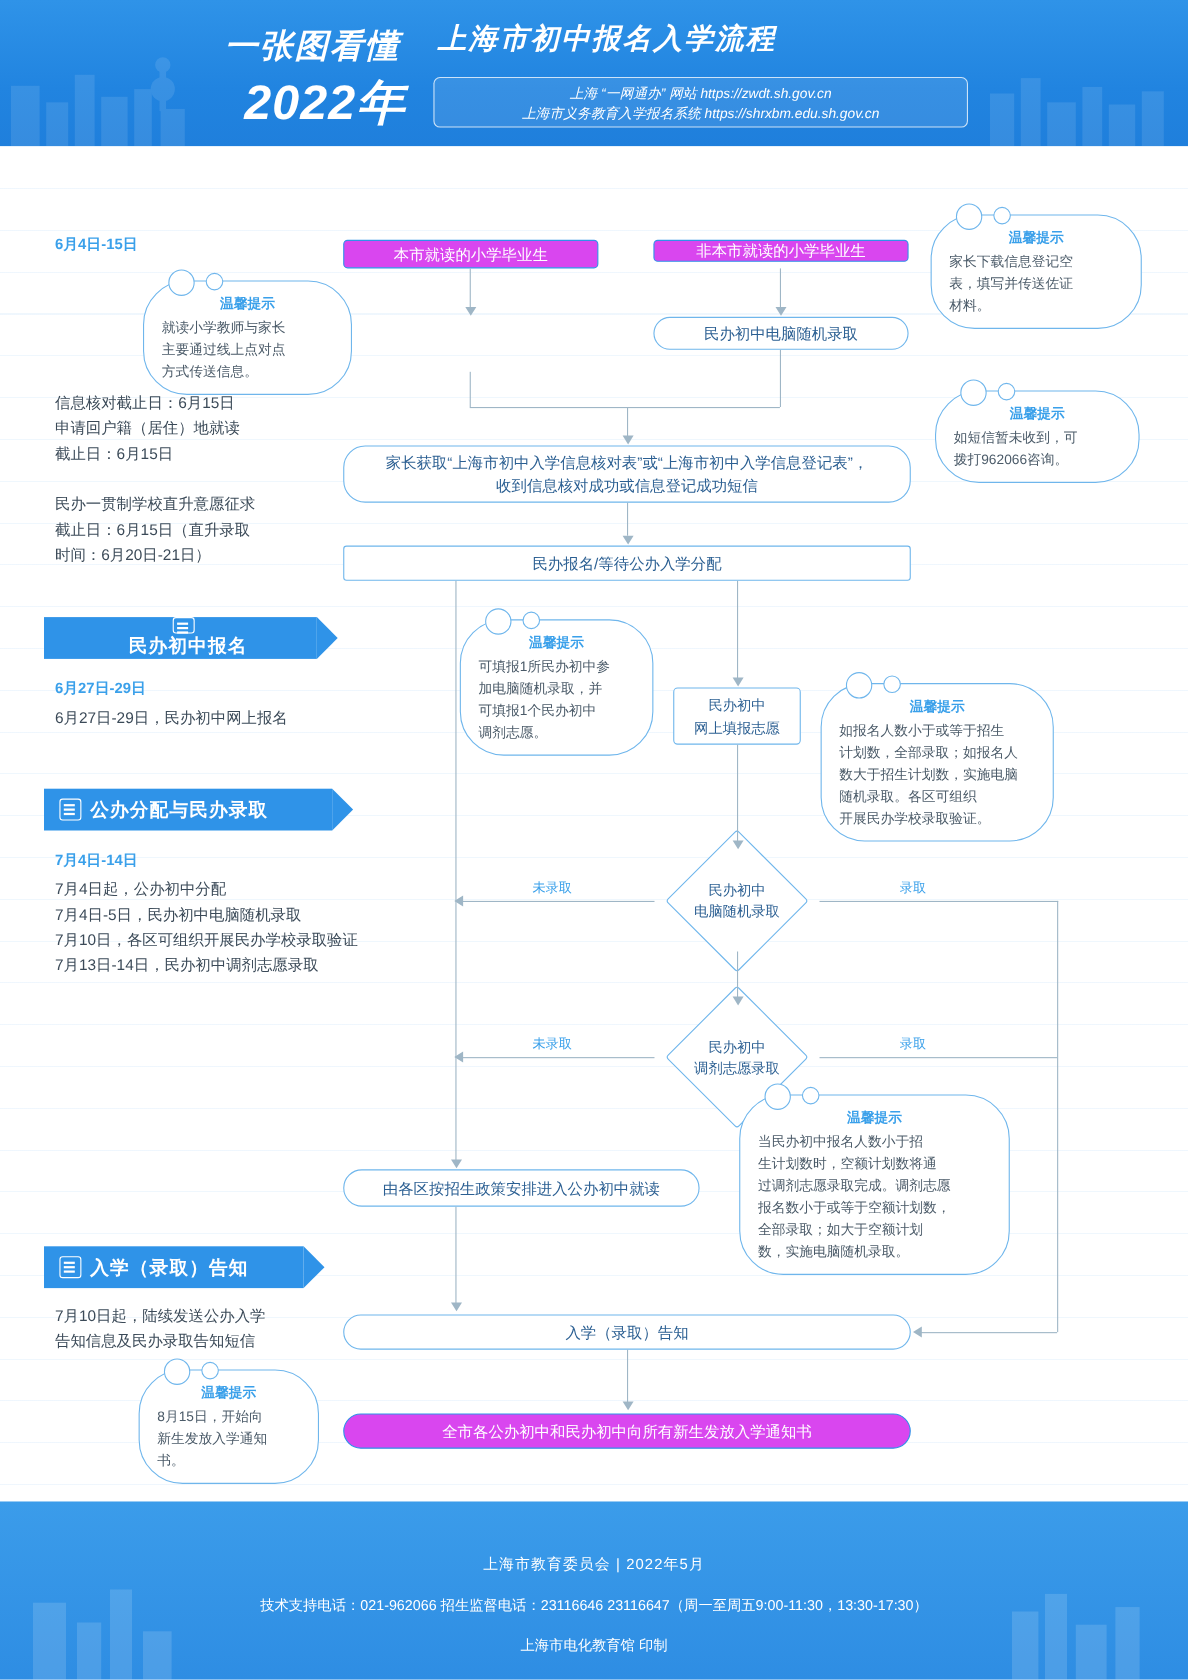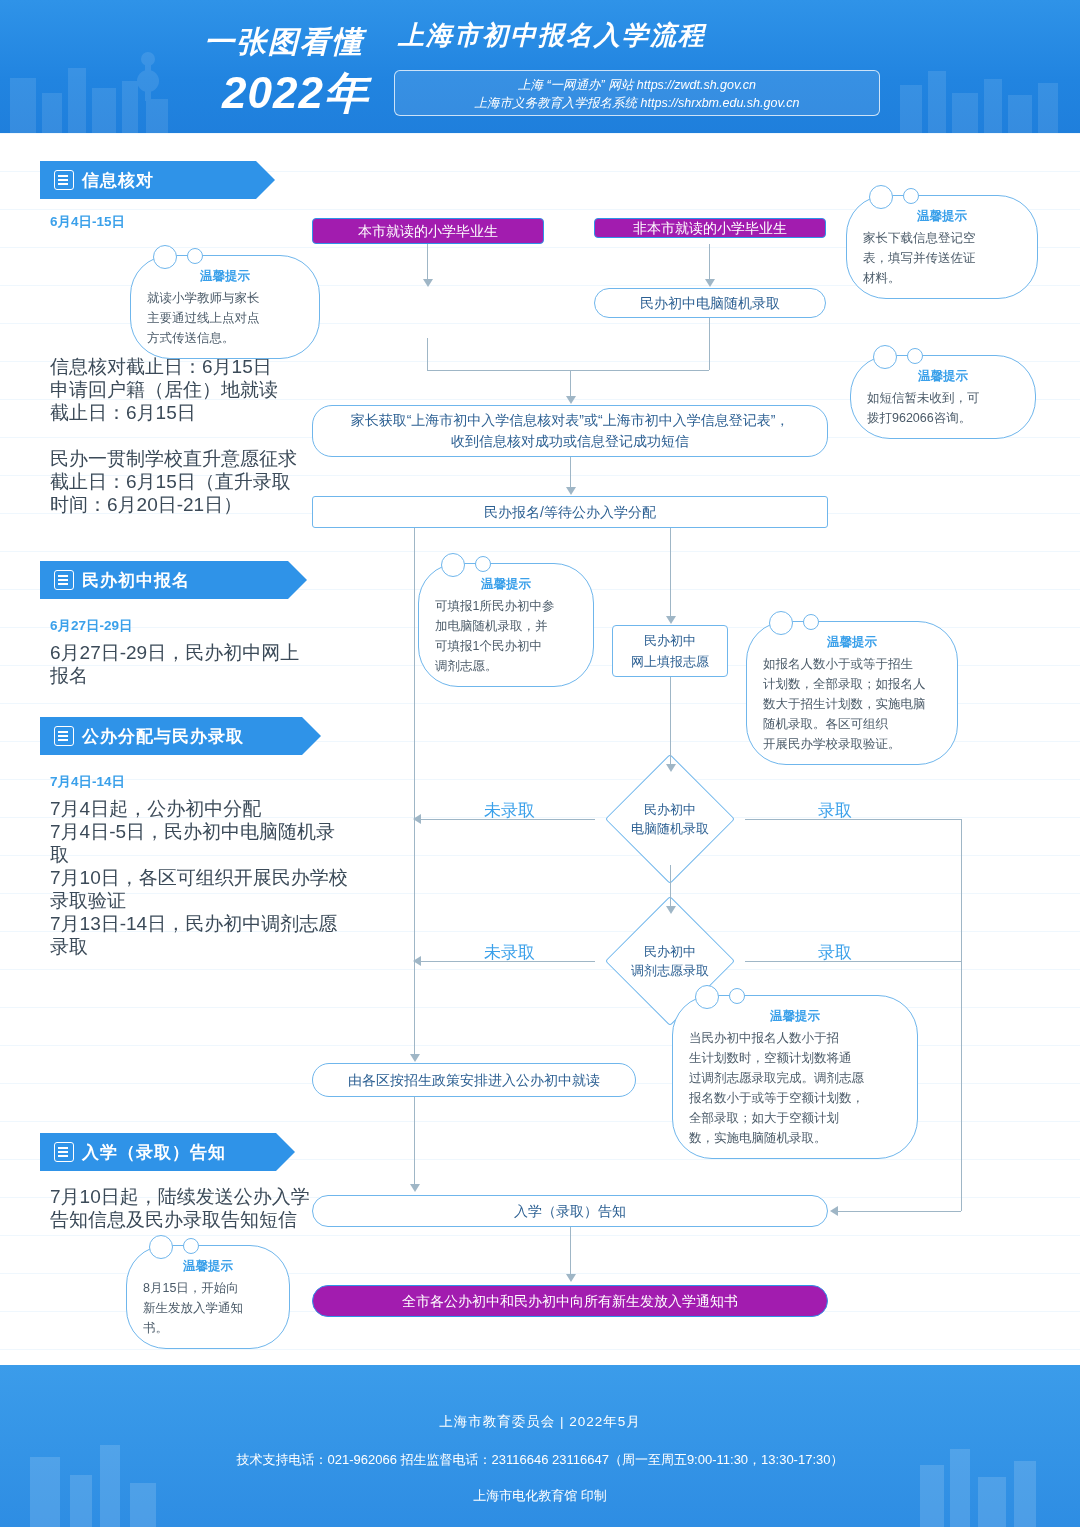--- a/index.html
+++ b/index.html
@@ -63,30 +63,30 @@
   .banner .bicon {
     width:20px; height:20px; margin-right:8px; display:inline-block;
     border:1.6px solid #fff; border-radius:3px; position:relative;
   }
   .banner .bicon:before{
     content:""; position:absolute; left:3px; top:4px; width:10px; height:1.6px; background:#fff;
     box-shadow:0 4px 0 #fff, 0 8px 0 #fff;
   }
   
   .date-label { position:absolute; color:#3aa0ea; font-size:13.5px; font-weight:bold; }
-  .ltext { position:absolute; color:#3b4a58; font-size:19px; line-height:23px; }
+  .ltext { position:absolute; color:#3b4a58; font-size:14px; line-height:23px; }
   
   .node {
     position:absolute; border:1.4px solid #6fb6ec; border-radius:20px;
     background:#ffffff; color:#2b5f92; font-size:14px;
     display:flex; align-items:center; justify-content:center; text-align:center;
     line-height:21px; padding:4px 10px;
   }
   .node.blue {
-    background:#a21caf; border-color:#2f93e8; color:#ffffff; border-radius:4px;
+    background:#d946ef; border-color:#2f93e8; color:#ffffff; border-radius:4px;
   }
   .node.rect { border-radius:4px; }
   .node.sq { border-radius:3px; }
   
   .diamond {
     position:absolute; width:150px; height:92px;
   }
   .diamond .dshape {
     position:absolute; left:29px; top:0; width:92px; height:92px;
     border:1.4px solid #6fb6ec; background:#fff;
@@ -110,21 +110,21 @@
     content:""; position:absolute; background:#fff; border:1.4px solid #6fb6ec; border-radius:50%;
   }
   .cloud:before { width:22px; height:22px; left:22px; top:-11px; }
   .cloud:after { width:14px; height:14px; left:56px; top:-8px; }
   
   .edge { position:absolute; background:#9fb6c6; }
   .h { height:1.4px; }
   .v { width:1.4px; }
   .arrow-d { position:absolute; width:0; height:0; border-left:5px solid transparent; border-right:5px solid transparent; border-top:8px solid #9fb6c6; }
   .arrow-l { position:absolute; width:0; height:0; border-top:5px solid transparent; border-bottom:5px solid transparent; border-right:8px solid #9fb6c6; }
-  .elabel { position:absolute; font-size:17px; color:#3aa0ea; }
+  .elabel { position:absolute; font-size:12px; color:#3aa0ea; }
   
   .footer {
     position:absolute; left:0; top:1365px; width:1080px; height:162px;
     background:linear-gradient(180deg,#3b9cea 0%,#2e8de3 100%);
     color:#ffffff; text-align:center;
   }
   .footer .f1 { position:absolute; top:48px; width:100%; font-size:13.5px; letter-spacing:1px; }
   .footer .f2 { position:absolute; top:86px; width:100%; font-size:13px; }
   .footer .f3 { position:absolute; top:122px; width:100%; font-size:13px; }
   .footer .fskyline {
@@ -160,25 +160,21 @@
     <div class="hdr-year">2022年</div>
     <div class="hdr-urlbox">
       <div class="hdr-url">上海 “一网通办” 网站 https://zwdt.sh.gov.cn</div>
       <div class="hdr-url">上海市义务教育入学报名系统 https://shrxbm.edu.sh.gov.cn</div>
     </div>
   </div>
 </div>
 
 <div class="board">
 
-  <div class="banner" style="left:40px; top:28px; width:216px;">
-    <span class="bicon"></span>
-    <span>信息核对</span>
-  </div>
-  <div class="banner" style="left:40px; top:428px; width:248px;">
+  <div class="banner" style="left:40px; top:428px; width:248px;flex-direction:column;">
     <span class="bicon"></span>
     <span>民办初中报名</span>
   </div>
   <div class="banner" style="left:40px; top:584px; width:262px;">
     <span class="bicon"></span>
     <span>公办分配与民办录取</span>
   </div>
   <div class="banner" style="left:40px; top:1000px; width:236px;">
     <span class="bicon"></span>
     <span>入学（录取）告知</span>

